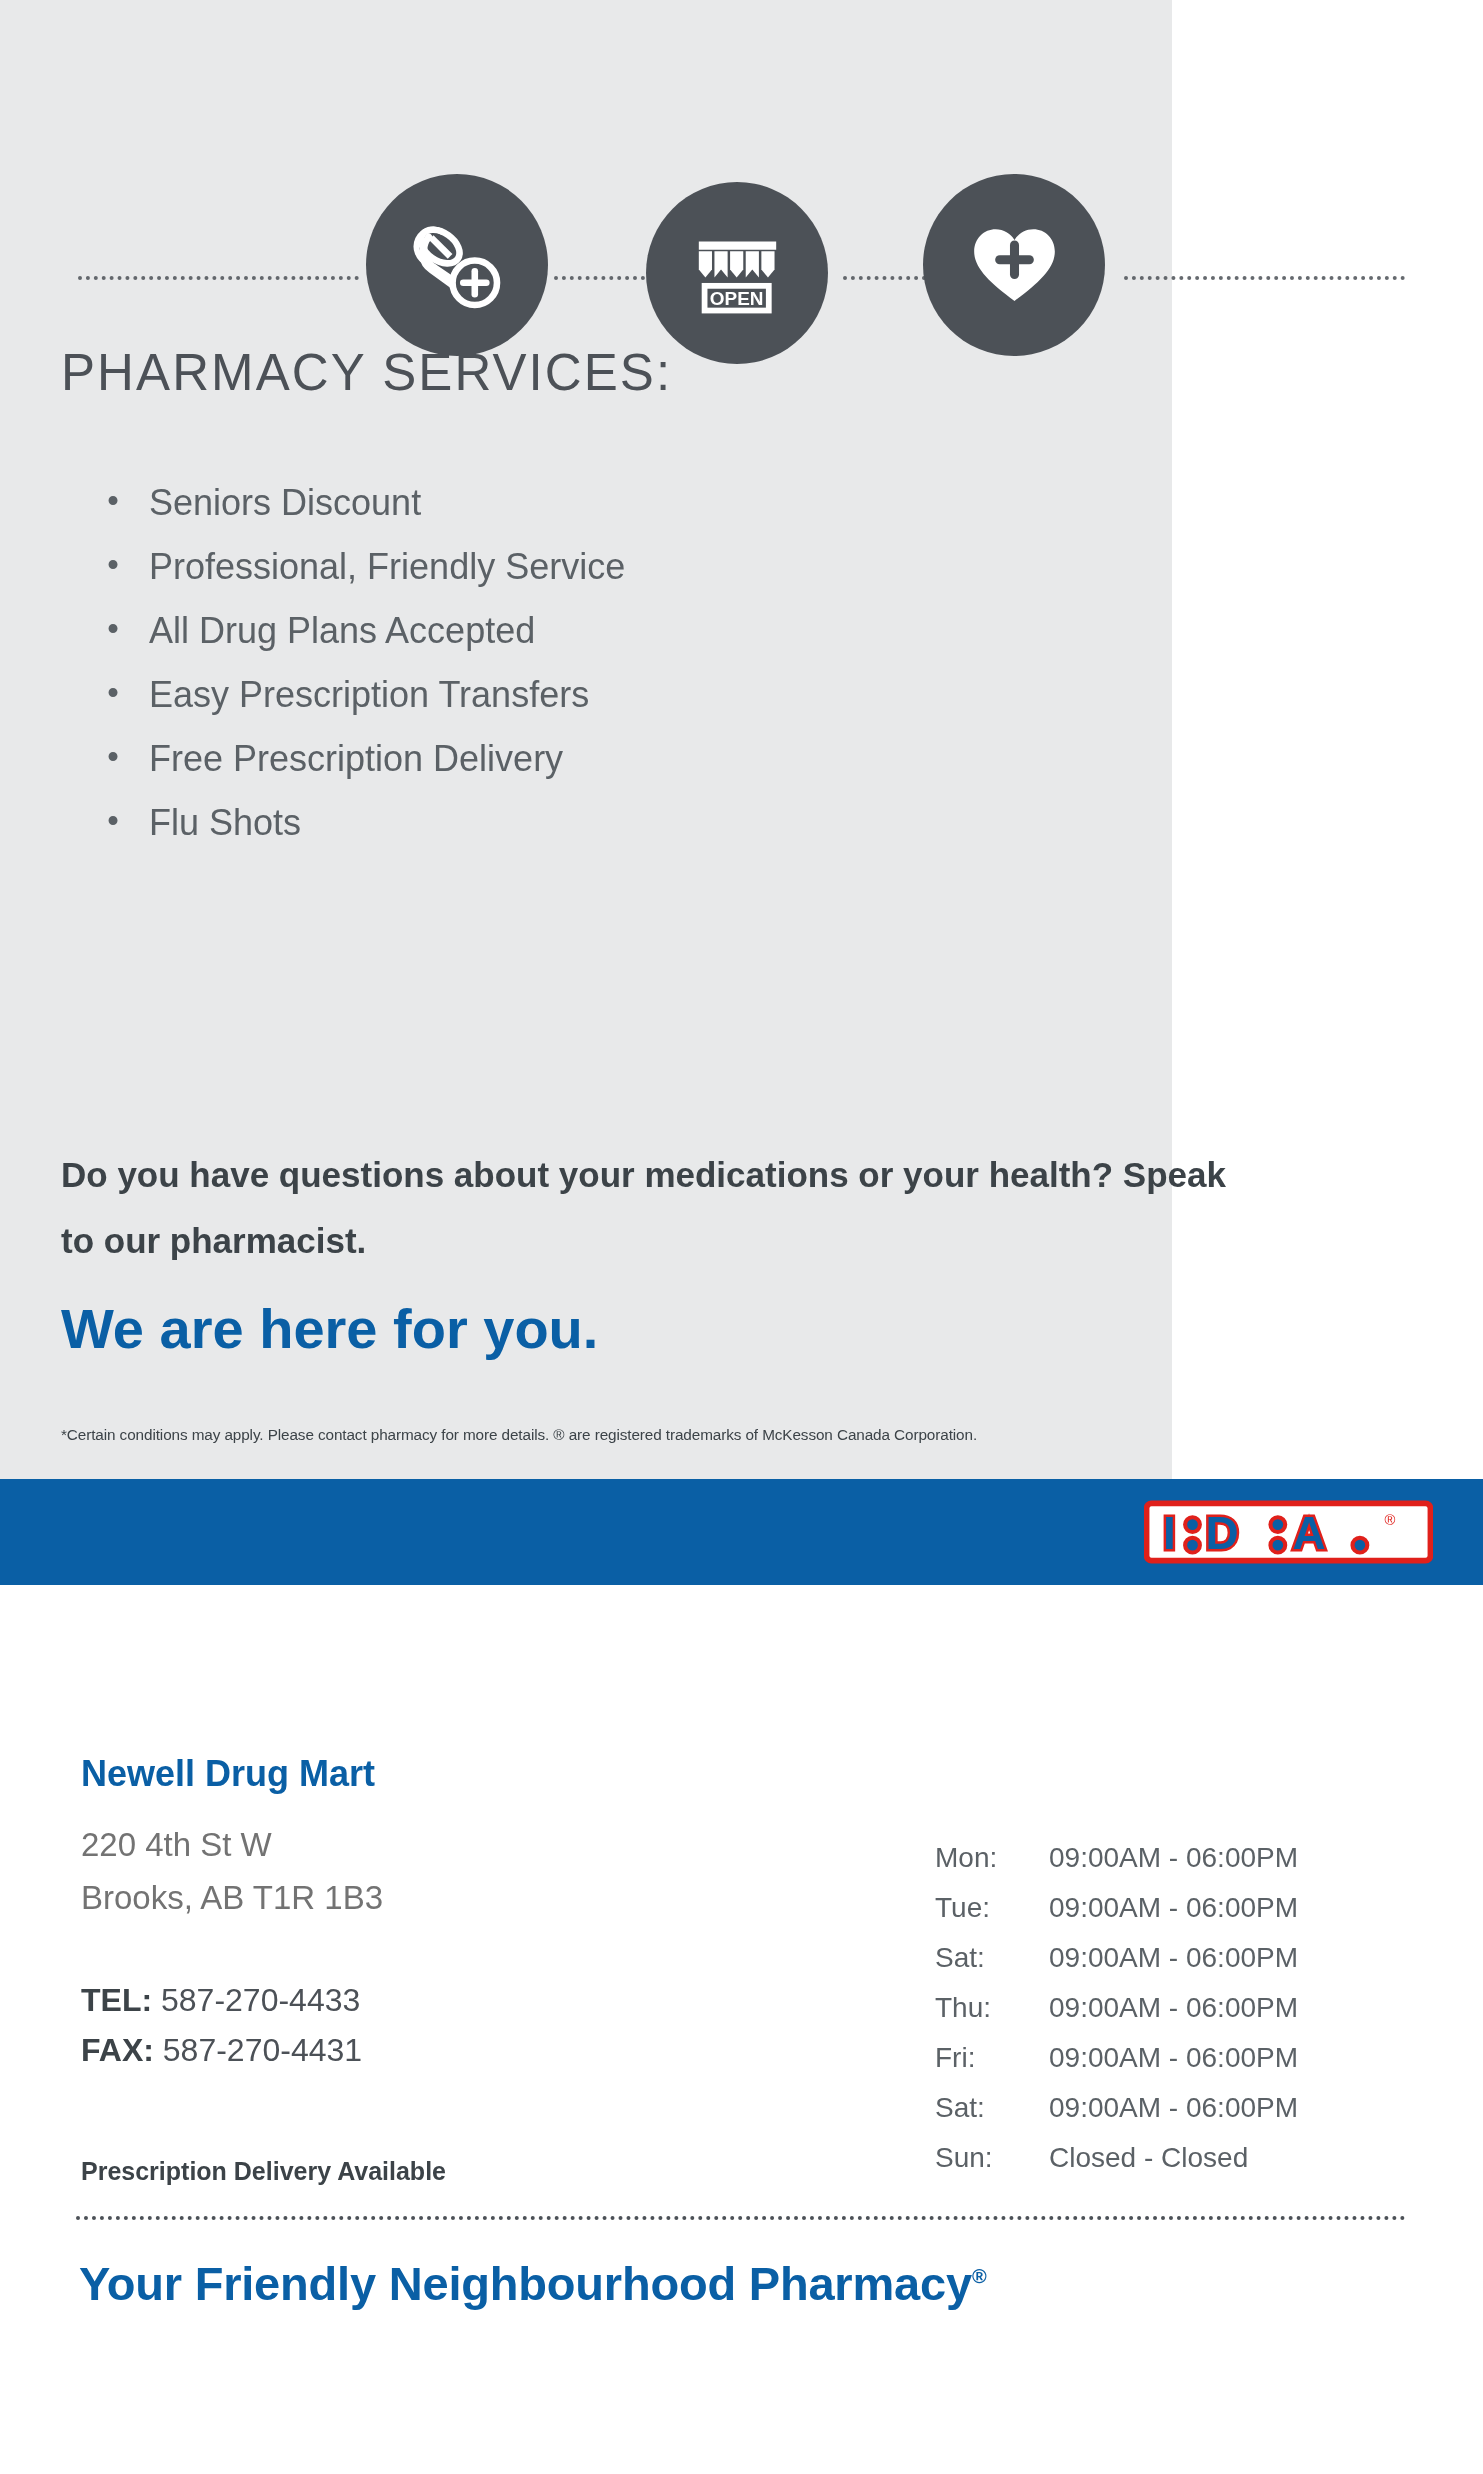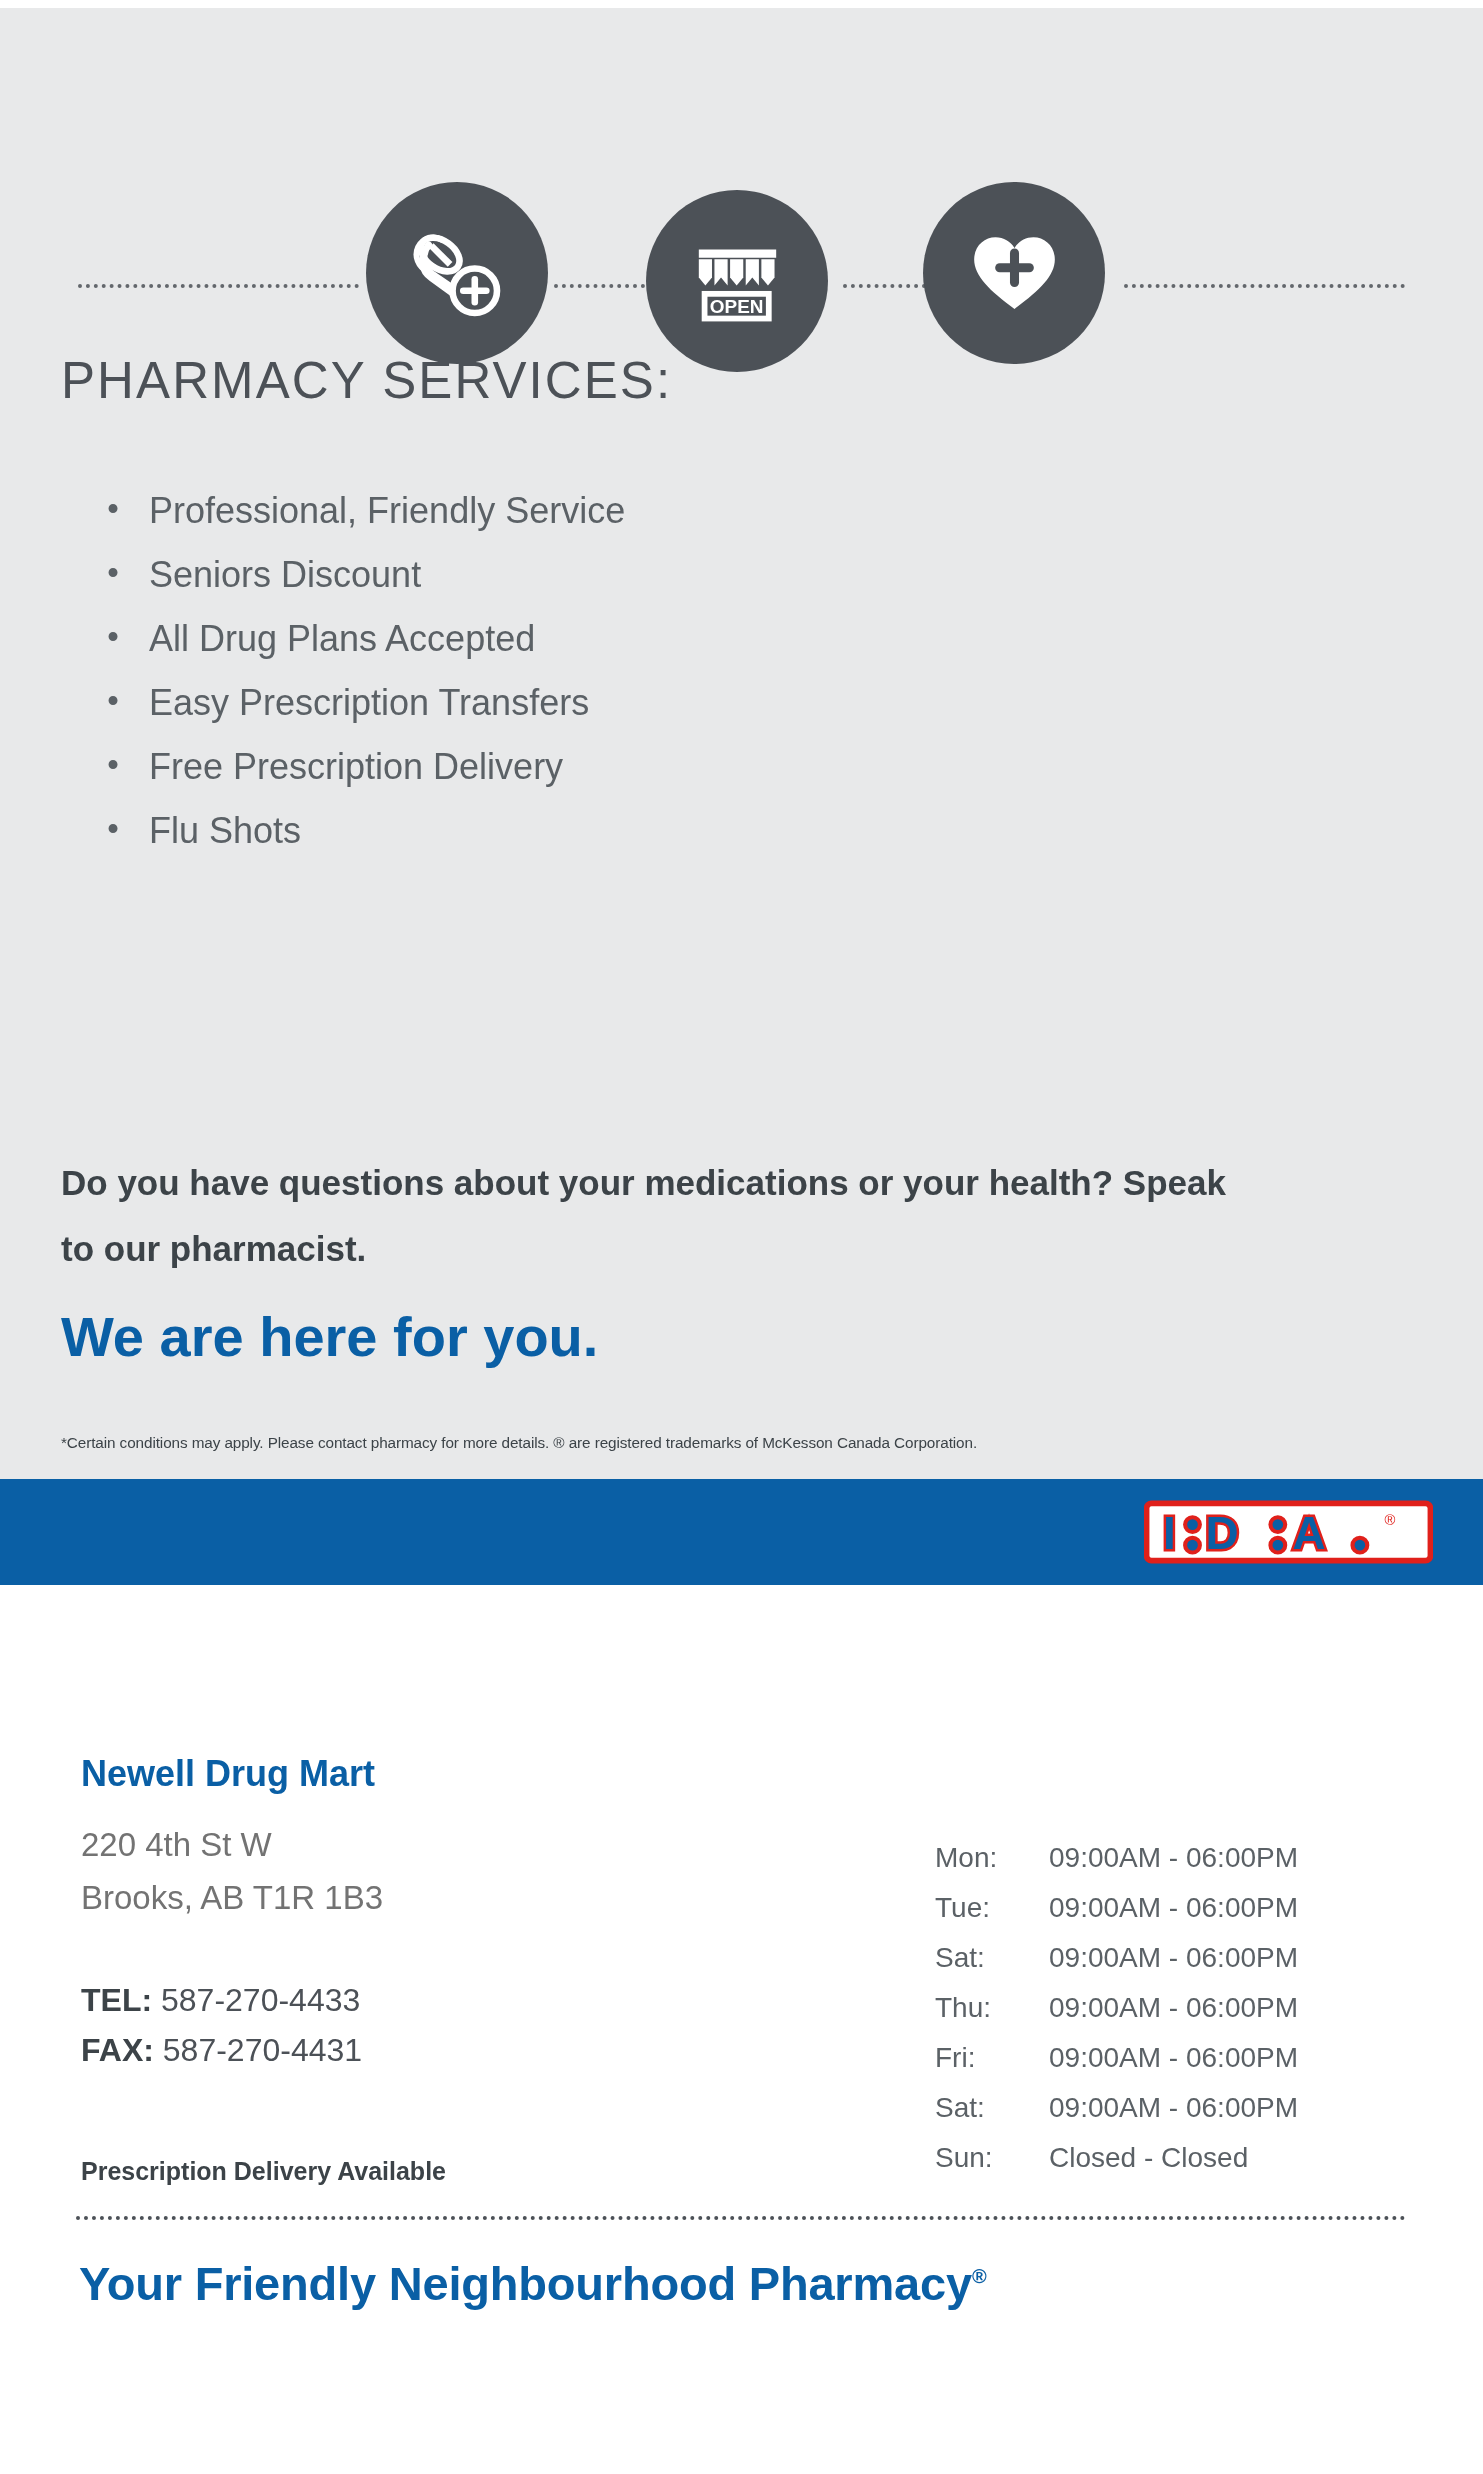--- a/index.html
+++ b/index.html
@@ -19,22 +19,22 @@
     width: 1483px;
     height: 2475px;
     position: relative;
     background: #ffffff;
   }
 
   
   .top-panel {
     position: absolute;
     left: 0;
-    top: 8px;
-    width: 1483px;
+    top: 0;
+    width: 1172px;
     height: 1479px;
     background: #e8e9ea;
   }
 
   
   .icon-strip {
     position: absolute;
     left: 0;
     top: 83px;
     width: 1483px;
@@ -276,22 +276,22 @@
             <line x1="65" y1="40" x2="65" y2="76"></line>
             <line x1="47" y1="58" x2="83" y2="58"></line>
           </g>
         </svg>
       </div>
     </div>
 
     <div class="services-title">PHARMACY SERVICES:</div>
 
     <ul class="services-list">
+      <li>Seniors Discount</li>
       <li>Professional, Friendly Service</li>
-      <li>Seniors Discount</li>
       <li>All Drug Plans Accepted</li>
       <li>Easy Prescription Transfers</li>
       <li>Free Prescription Delivery</li>
       <li>Flu Shots</li>
     </ul>
 
     <div class="question-text">Do you have questions about your medications or your health? Speak to our pharmacist.</div>
     <div class="here-for-you">We are here for you.</div>
     <div class="disclaimer">*Certain conditions may apply. Please contact pharmacy for more details. ® are registered trademarks of McKesson Canada Corporation.</div>
   </div>

